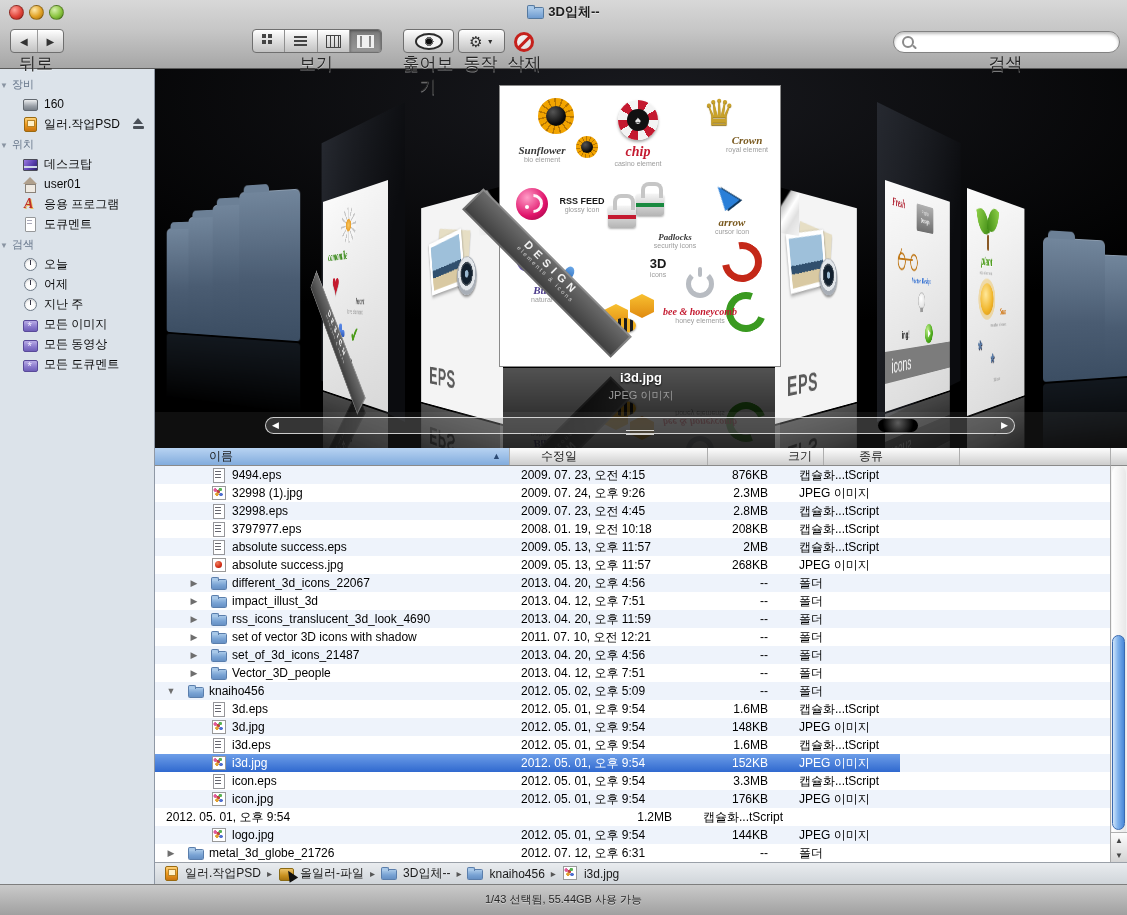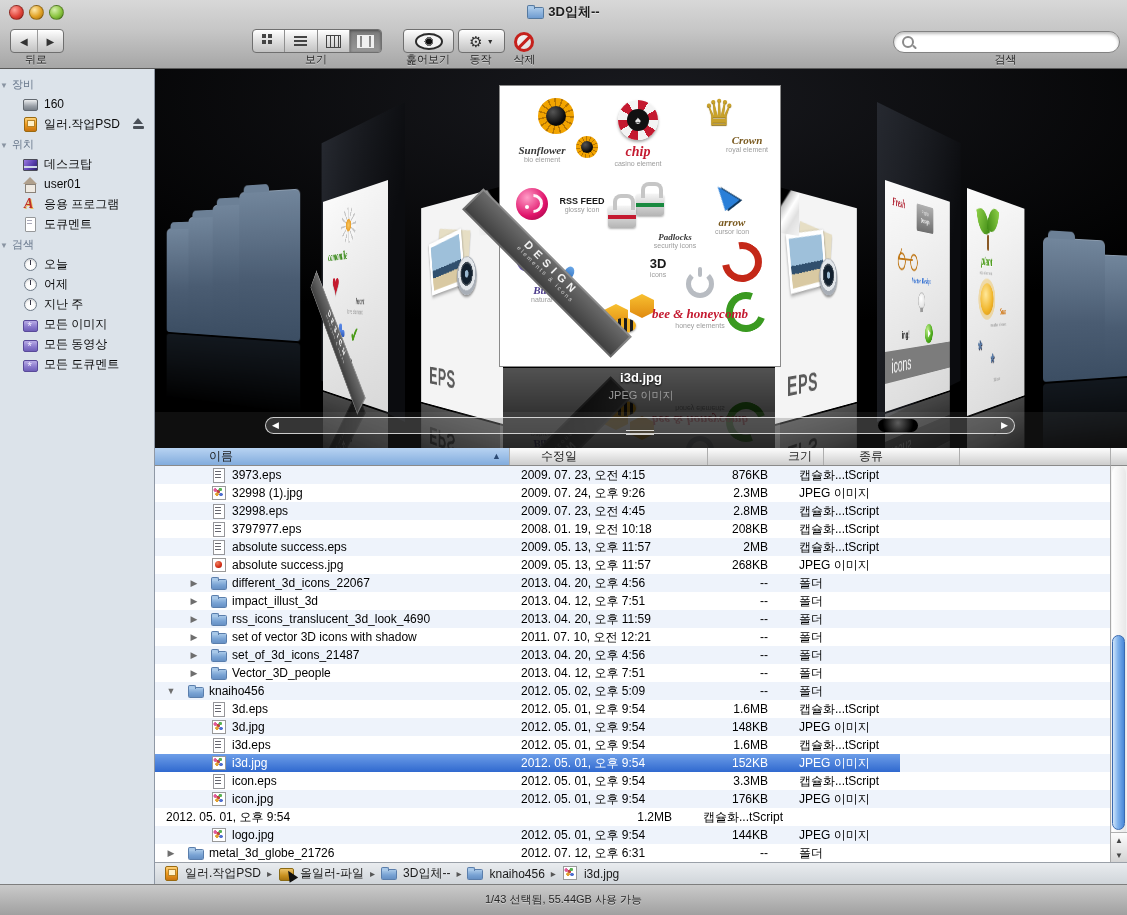--- a/index.html
+++ b/index.html
@@ -15,21 +15,21 @@
   .title{position:absolute;top:3px;left:200px;right:200px;text-align:center;font-size:13px;font-weight:bold;color:#1e1e1e;
     text-shadow:0 1px 0 rgba(255,255,255,.5);}
   .t-folder{display:inline-block;width:16px;height:13px;vertical-align:-2px;margin-right:5px;position:relative;}
   .t-folder::before{content:"";position:absolute;left:0;top:2px;width:15px;height:10px;border-radius:1.5px;
     background:linear-gradient(#a9c9e9,#6f9cd0);border:1px solid #55799f;}
   .t-folder::after{content:"";position:absolute;left:0;top:0;width:6px;height:3px;border-radius:2px 2px 0 0;
     background:#a9c9e9;border:1px solid #55799f;border-bottom:none;}
   .tbtn{position:absolute;height:22px;border:1px solid #6f6f6f;border-radius:4px;
     background:linear-gradient(#ffffff,#e2e2e2 45%,#c2c2c2);box-shadow:inset 0 1px 0 rgba(255,255,255,.8);
     display:flex;align-items:center;justify-content:center;}
-  .tlabel{position:absolute;top:52px;font-size:11px;color:#262626;text-shadow:0 1px 0 rgba(255,255,255,.45);text-align:center;}
+  .tlabel{position:absolute;top:52px;font-size:17px;color:#262626;text-shadow:0 1px 0 rgba(255,255,255,.45);text-align:center;}
   .navgroup{left:10px;top:29px;width:52px;padding:0;display:flex;}
   .navgroup .half{flex:1;display:flex;align-items:center;justify-content:center;font-size:10px;color:#333;height:100%;}
   .navgroup .half:first-child{border-right:1px solid #9a9a9a;}
   .seg{left:252px;top:29px;width:128px;display:flex;padding:0;overflow:hidden;}
   .seg .s{flex:1;height:100%;display:flex;align-items:center;justify-content:center;border-right:1px solid #8f8f8f;}
   .seg .s:last-child{border-right:none;}
   .seg .s.on{background:linear-gradient(#7c7c7c,#989898);box-shadow:inset 0 1px 3px rgba(0,0,0,.4);}
   .g-grid{width:4px;height:4px;background:#444;box-shadow:6px 0 #444,0 6px #444,6px 6px #444;margin:-5px 5px 5px -5px;}
   .g-list{width:13px;height:10px;background:repeating-linear-gradient(to bottom,#444 0 2px,transparent 2px 4px);}
   .g-cols{width:13px;height:11px;border:1px solid #444;background:repeating-linear-gradient(to right,transparent 0 3px,#444 3px 4px);}
@@ -495,21 +495,21 @@
         </span>
       <span class="lbl blue" style="left:2px;top:198px;width:110px;">
           <span class="t">Butterflies</span>
           <span class="s">natural elements</span>
         </span>
       <span class="lbl plain" style="left:130px;top:170px;width:56px;">
           <span class="t">3D</span>
           <span class="s">icons</span>
         </span>
       <span class="lbl red" style="left:150px;top:220px;width:100px;">
-          <span class="t" style="font-size:13px;">bee &amp; honeycomb</span>
+          <span class="t" style="font-size:10px;">bee &amp; honeycomb</span>
           <span class="s">honey elements</span>
         </span>
       <span class="ribbon">
           <span class="rt">DESIGN</span>
           <span class="rs">elements &amp; icons</span>
         </span>
     </div>
 
     <div class="cover cover-epsR">
       <span class="photo2"></span>
@@ -566,21 +566,21 @@
       <div class="hcell c2"><span>크기</span></div>
       <div class="hcell c3"><span>종류</span></div>
       <div class="hcell filler"></div>
     </div>
   <div class="hcorner"></div>
   <div class="rows" id="rows">
       <div class="row alt">
         <div class="cell c-name">
           <span class="tri9" style="margin-left: 32px;"></span>
           <span class="fi fi-eps"></span>
-          <span>3973.eps</span>
+          <span>9494.eps</span>
         </div>
         <div class="cell c-date">2009. 07. 23, 오전 4:15</div>
         <div class="cell c-size">876KB</div>
         <div class="cell c-kind">캡슐화...tScript</div>
         <div class="cell filler"></div>
       </div>
       <div class="row">
         <div class="cell c-name">
           <span class="tri9" style="margin-left: 32px;"></span>
           <span class="fi fi-jpg"></span>

